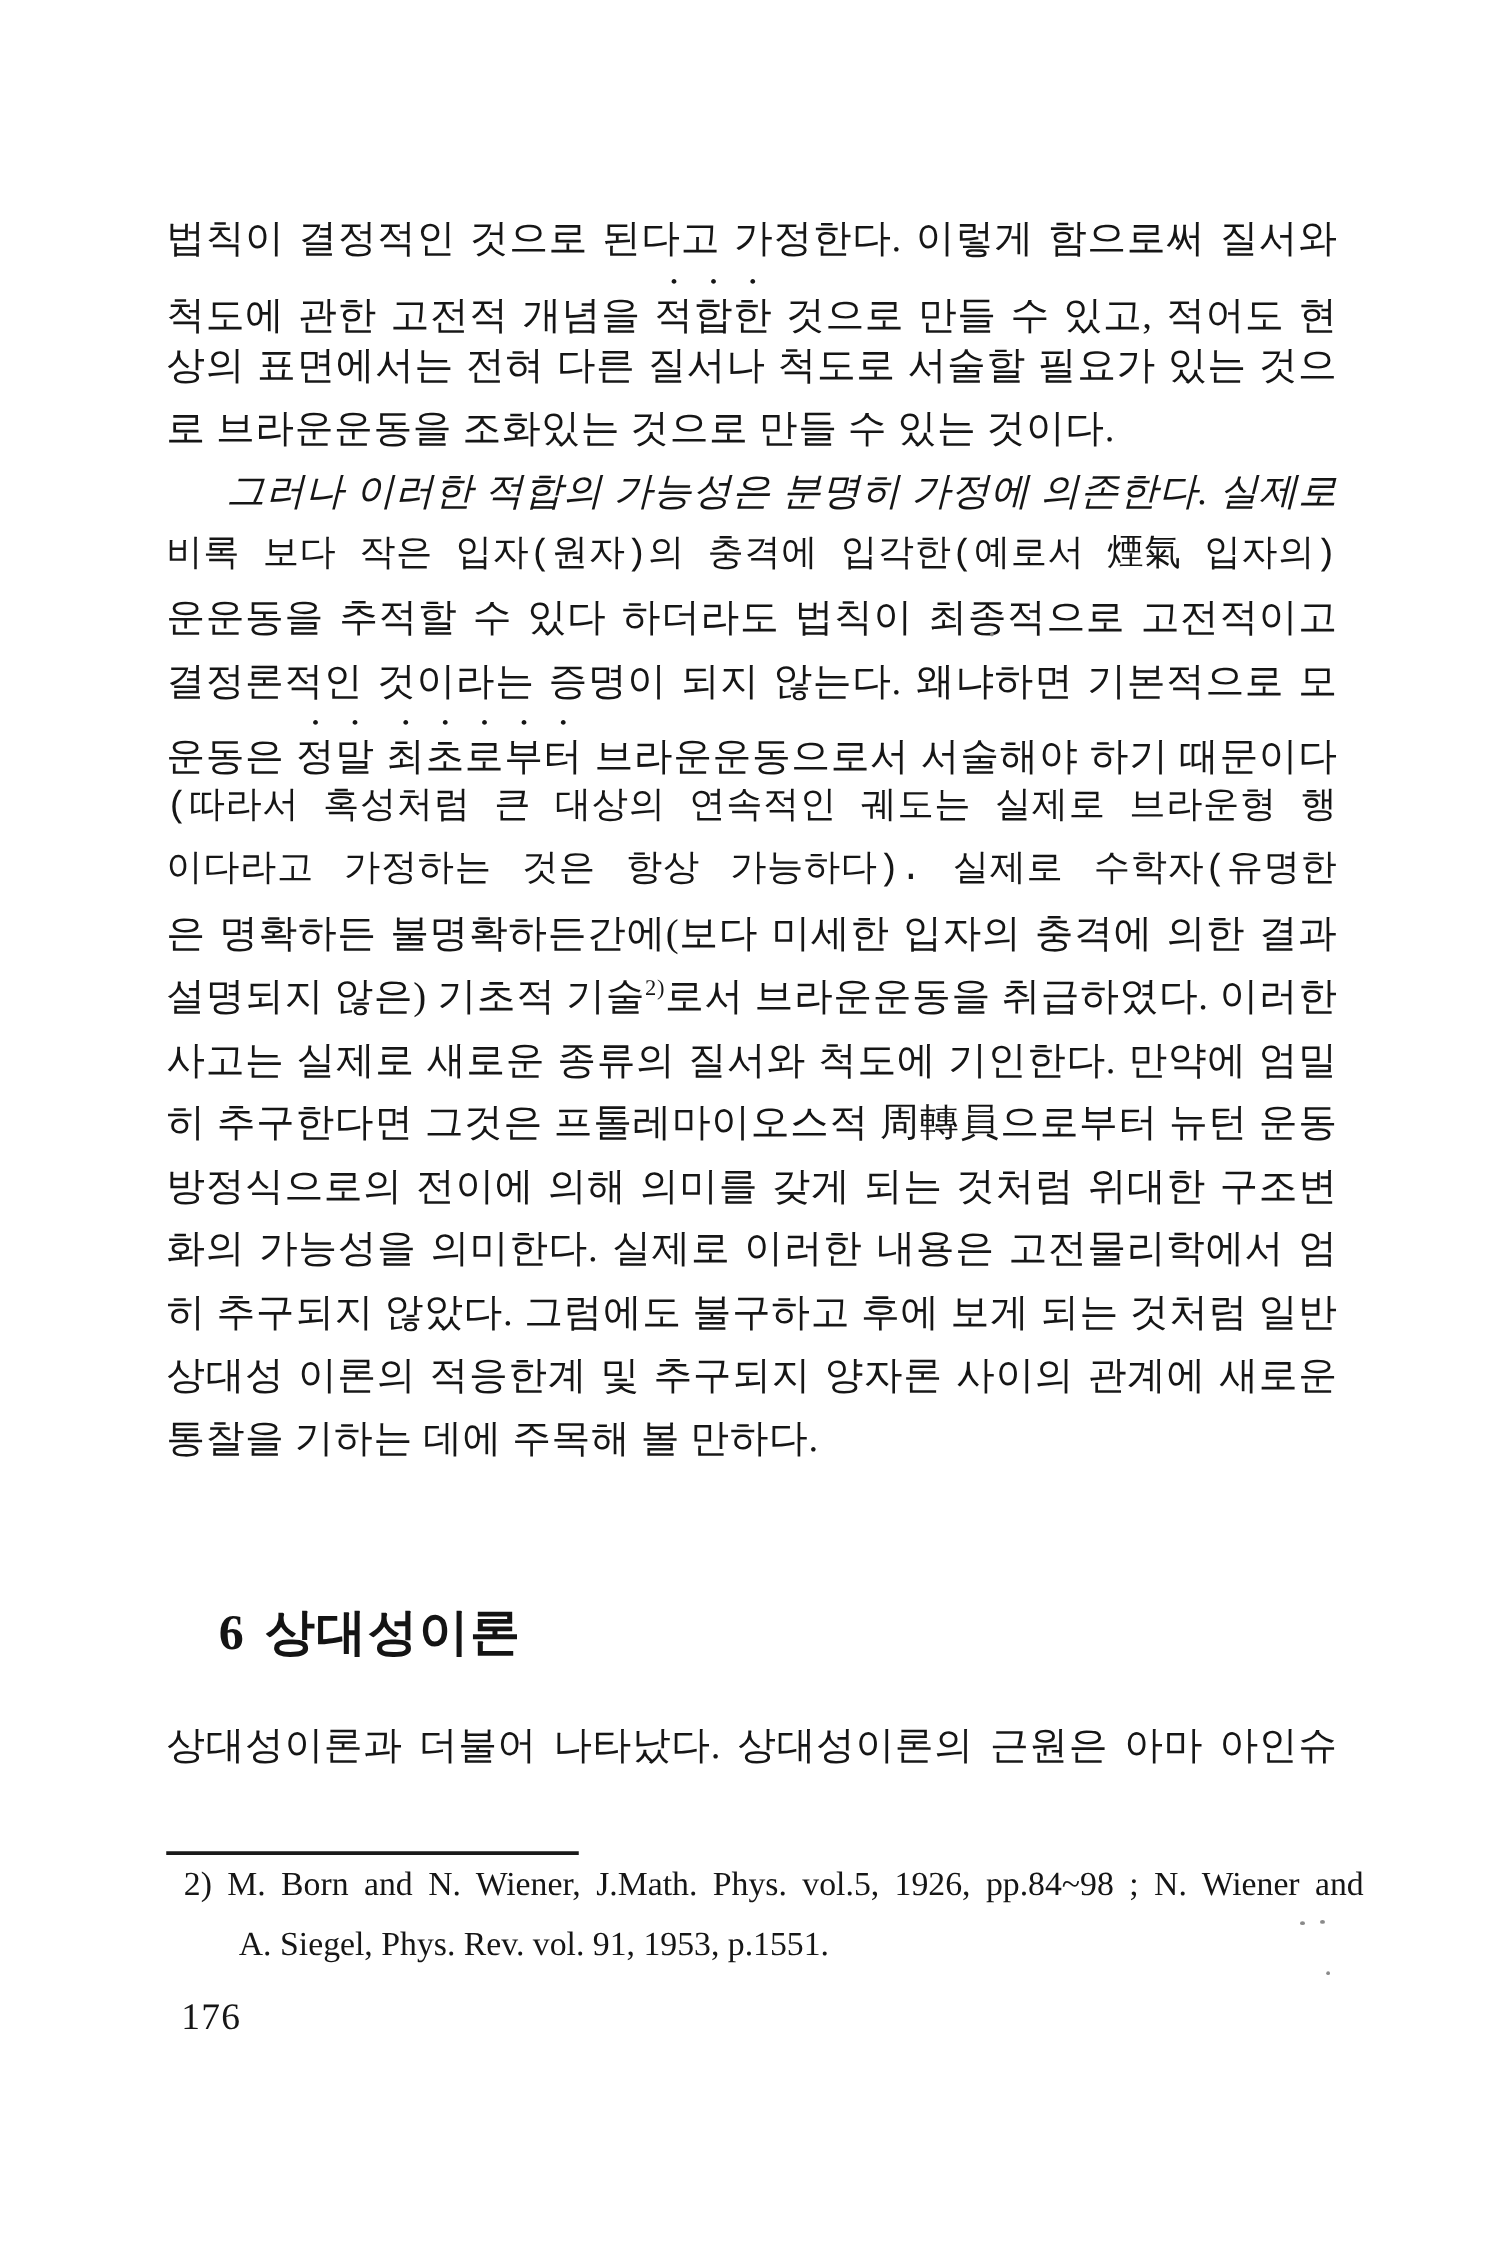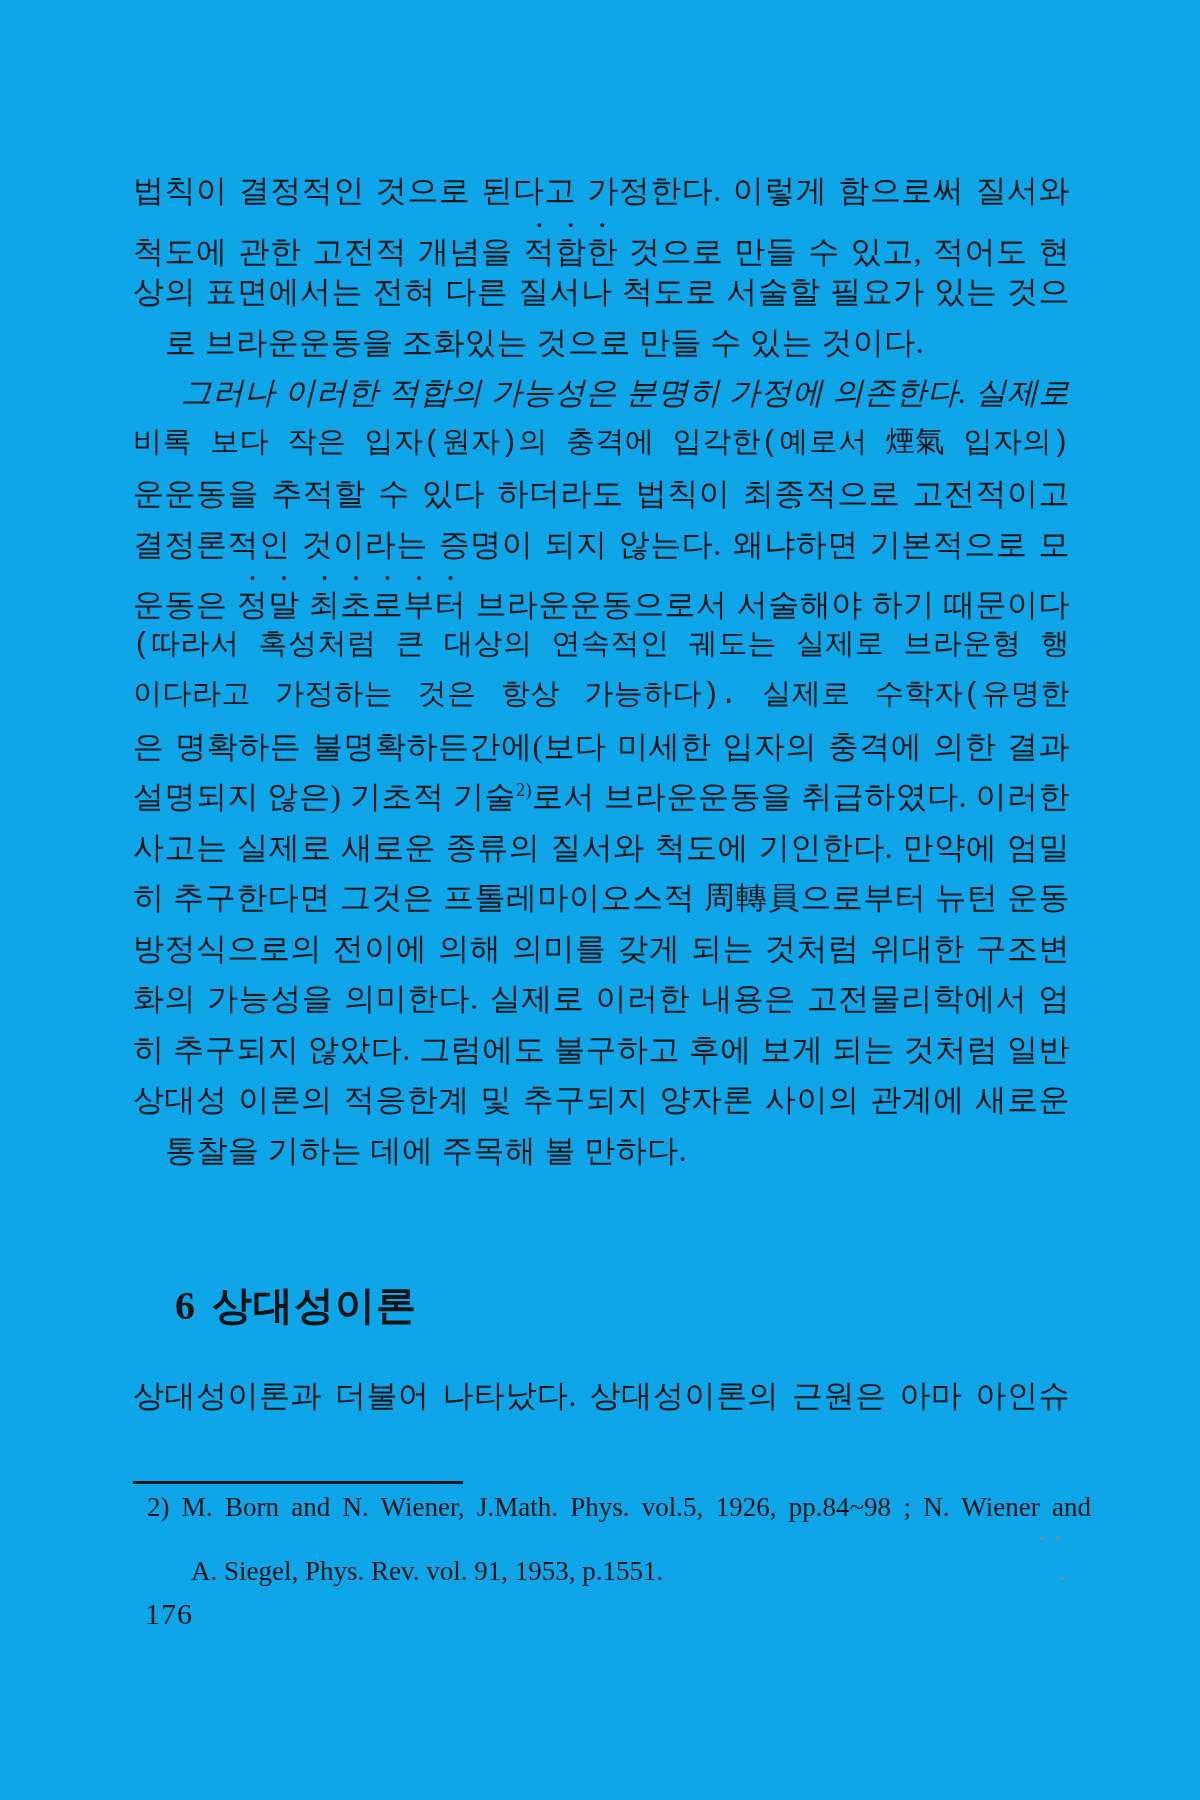--- a/index.html
+++ b/index.html
@@ -5,21 +5,21 @@
   html, body {
     margin: 0;
     padding: 0;
     background: #e8e8e8;
   }
   .page {
     position: relative;
     width: 1200px;
     height: 1800px;
     margin: 0 auto;
-    background: #0ea5e9;
+    background: #ffffff;
     color: #161616;
     font-family: "Liberation Serif", "DejaVu Serif", serif;
     overflow: hidden;
   }
   .body-block {
     position: absolute;
     left: 133px;
     width: 937px;
   }
   .p1 { top: 166px; }
@@ -29,21 +29,21 @@
     line-height: 50.5px;
     height: 50.5px;
     overflow: hidden;
     text-align: justify;
     text-align-last: justify;
     letter-spacing: 0.5px;
     white-space: pre-wrap;
   }
   .line.tight { font-size: 29px; font-family: Liberation Mono, monospace; }
   .line.indent { text-indent: 48px; font-style: italic; }
-  .line.para-end { text-align-last: left; margin-left: 32px; }
+  .line.para-end { text-align-last: left; }
   .emph {
     -webkit-text-emphasis: filled dot;
     -webkit-text-emphasis-position: over right;
     text-emphasis: filled dot;
     text-emphasis-position: over right;
   }
   .fnsup {
     font-size: 0.58em;
     vertical-align: super;
     line-height: 0;
@@ -73,21 +73,21 @@
     top: 1490px;
     width: 944px;
     font-size: 27px;
     line-height: 34px;
   }
   .footnote .fn-line1 {
     text-align: justify;
     text-align-last: justify;
   }
   .footnote .fn-line2 {
-    margin-top: 30px;
+    margin-top: 14px;
     padding-left: 44px;
     text-align: left;
   }
   .page-number {
     position: absolute;
     left: 145px;
     top: 1597px;
     font-size: 30px;
     letter-spacing: 1px;
     text-align: center;

